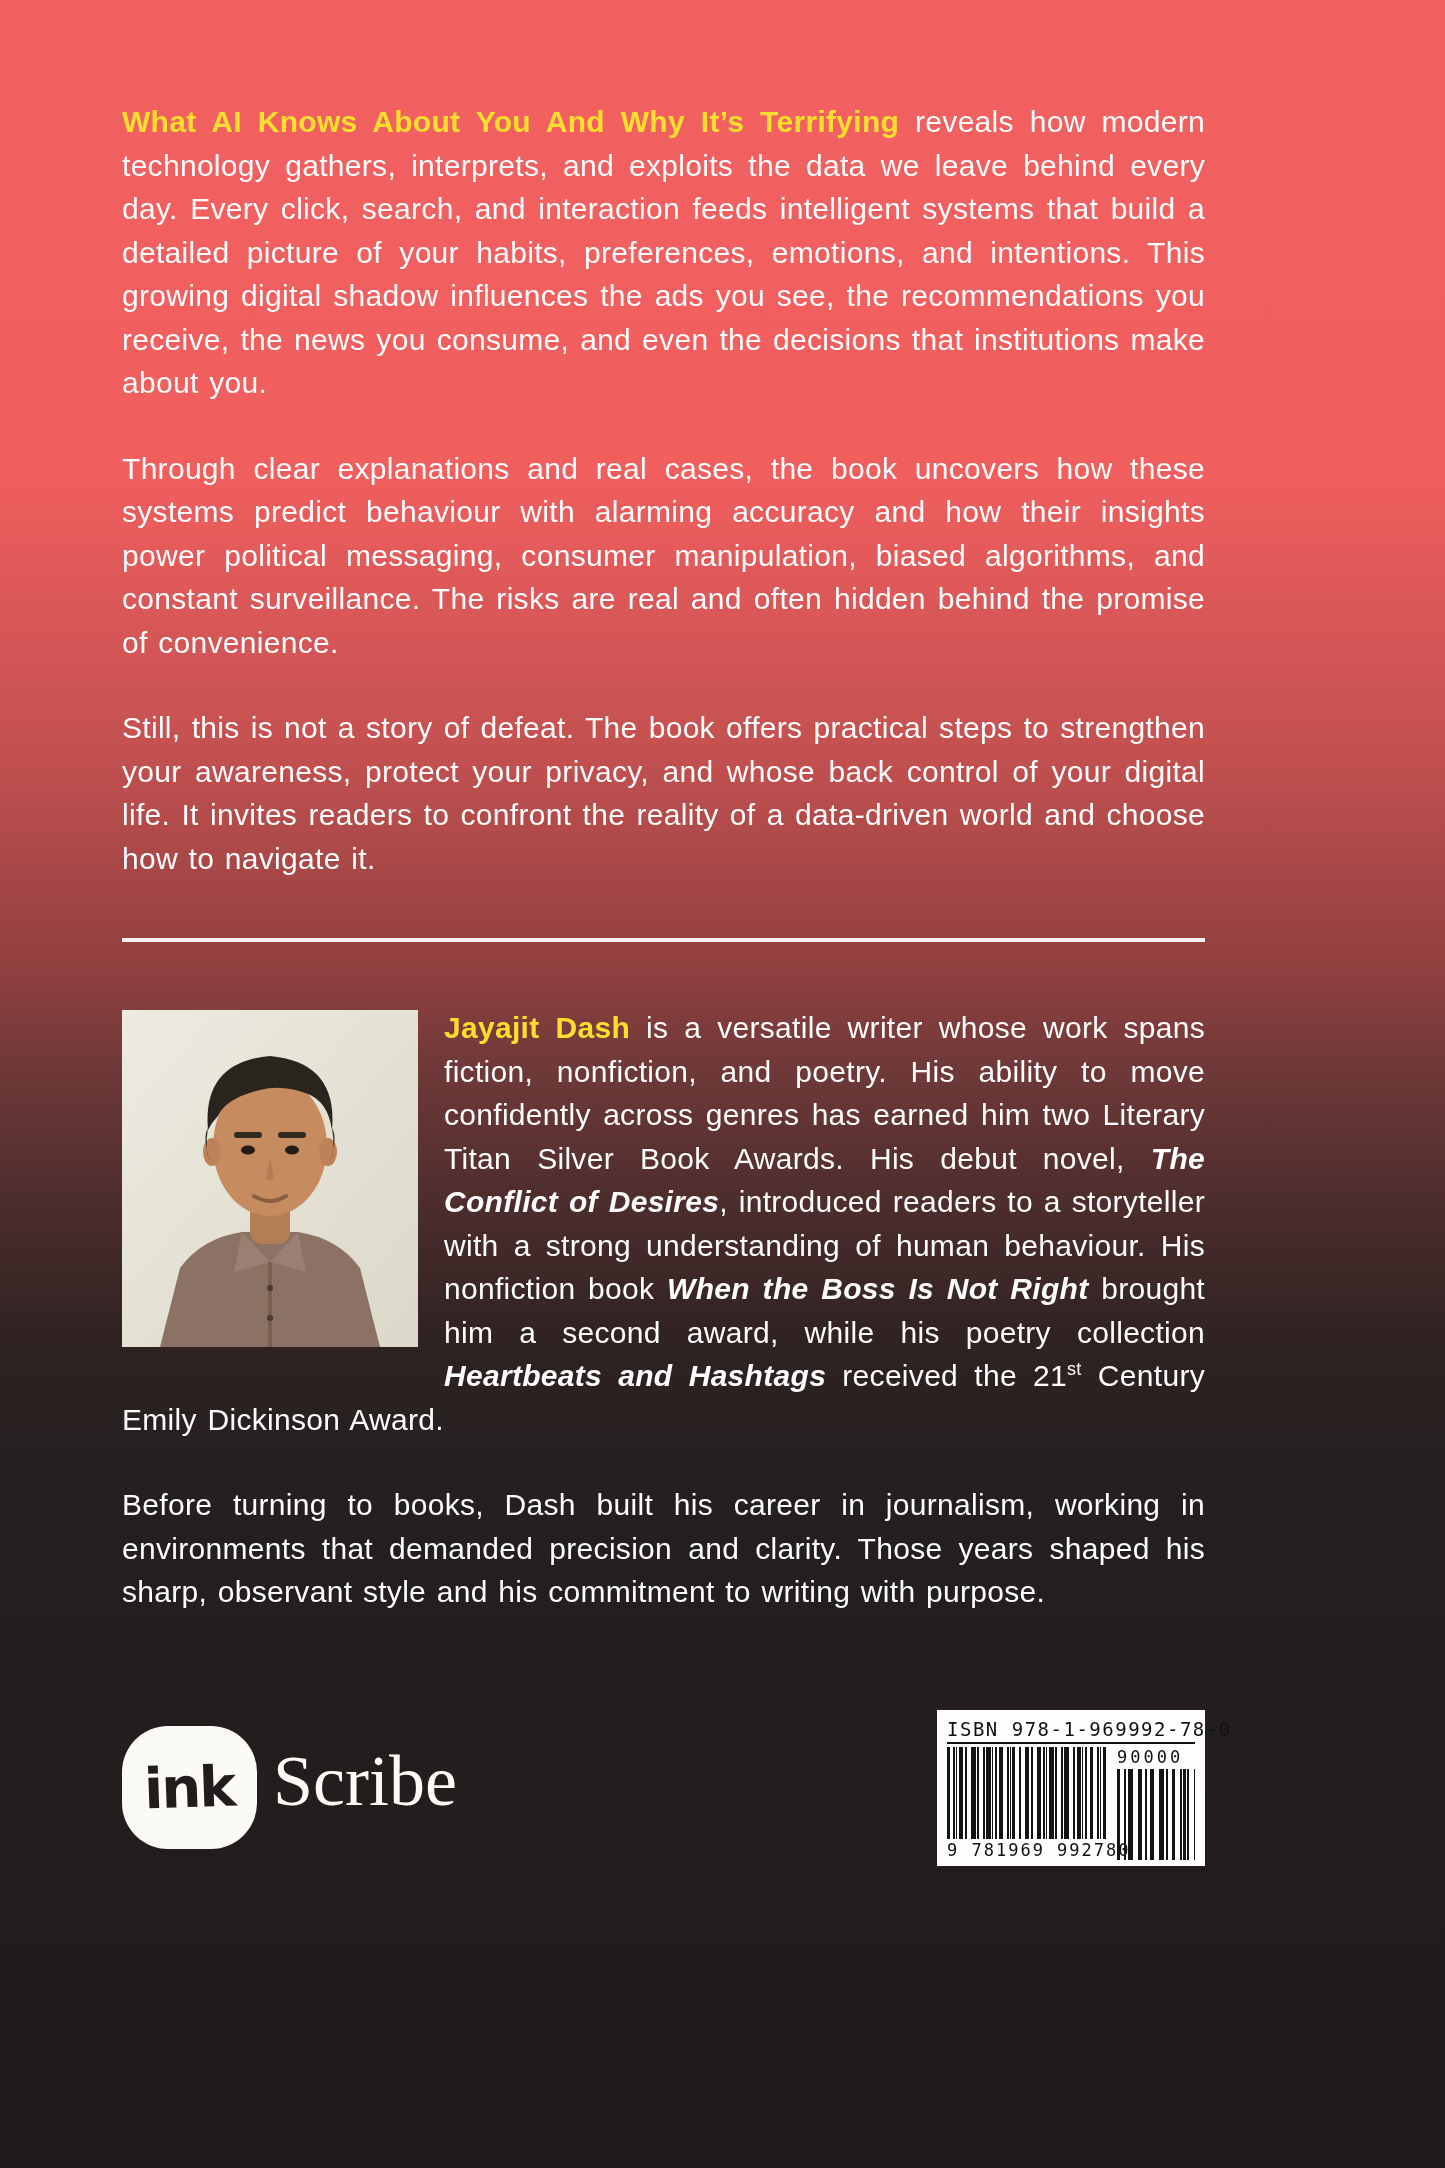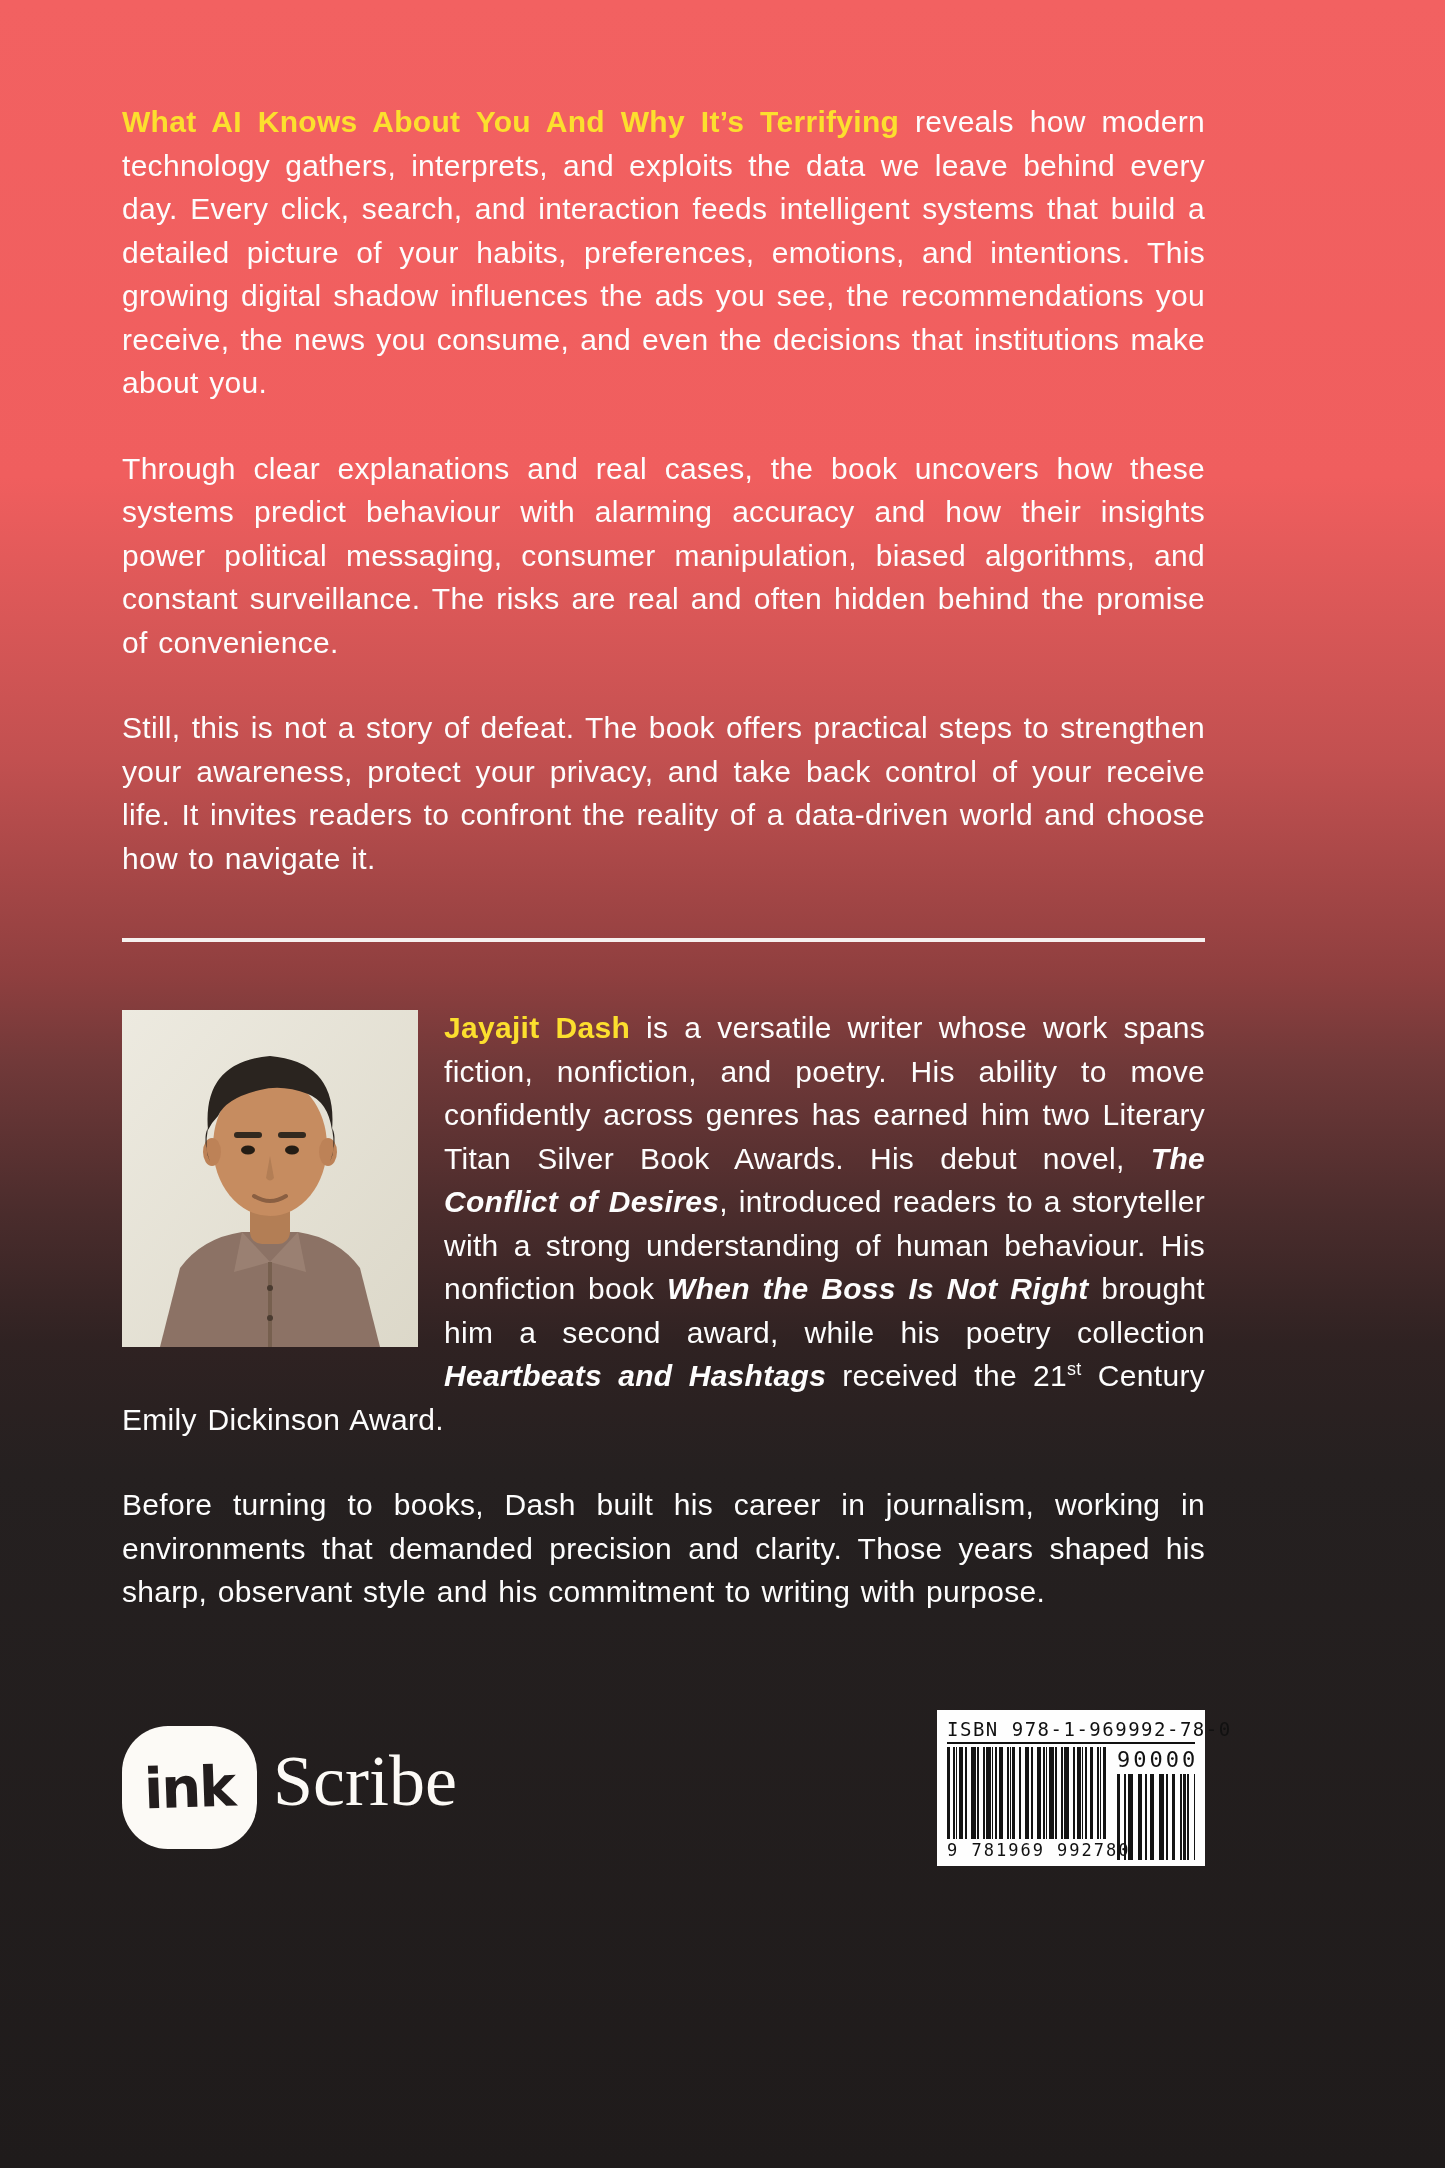--- a/index.html
+++ b/index.html
@@ -110,41 +110,41 @@
     font-family:"DejaVu Sans Mono",monospace;
     font-size:17px;
     letter-spacing:2px;
     white-space:nowrap;
     background:#FEFEFE;
     padding-top:1px;
   }
   .addon{width:78px;margin-left:8px;display:flex;flex-direction:column;}
   .addon-number{
     font-family:"DejaVu Sans Mono",monospace;
-    font-size:22px;
+    font-size:17px;
     letter-spacing:3px;
     text-align:left;
     white-space:nowrap;
   }
   .bars-addon{
     flex:1;margin-top:2px;
     background:
       repeating-linear-gradient(90deg,#141414 0 2px,transparent 2px 7px),
       repeating-linear-gradient(90deg,#141414 0 3px,transparent 3px 11px);
   }
 </style>
 </head>
 <body>
 
 <div class="page">
 
   <section>
     <p class="body-text"><span class="highlight">What AI Knows About You And Why It’s Terrifying</span><span> reveals how modern technology gathers, interprets, and exploits the data we leave behind every day. Every click, search, and interaction feeds intelligent systems that build a detailed picture of your habits, preferences, emotions, and intentions. This growing digital shadow influences the ads you see, the recommendations you receive, the news you consume, and even the decisions that institutions make about you.</span></p>
     <p class="body-text">Through clear explanations and real cases, the book uncovers how these systems predict behaviour with alarming accuracy and how their insights power political messaging, consumer manipulation, biased algorithms, and constant surveillance. The risks are real and often hidden behind the promise of convenience.</p>
-    <p class="body-text">Still, this is not a story of defeat. The book offers practical steps to strengthen your awareness, protect your privacy, and take back control of your receive life. It invites readers to confront the reality of a data-driven world and choose how to navigate it.</p>
+    <p class="body-text">Still, this is not a story of defeat. The book offers practical steps to strengthen your awareness, protect your privacy, and whose back control of your digital life. It invites readers to confront the reality of a data-driven world and choose how to navigate it.</p>
   </section>
 
   <hr class="divider">
 
   <section class="bio">
     <p class="body-text">
       <svg class="author-photo" viewBox="0 0 296 337" xmlns="http://www.w3.org/2000/svg" preserveAspectRatio="none">
         <defs>
           <linearGradient id="wall" x1="0" y1="0" x2="1" y2="1">
             <stop offset="0" stop-color="#EDEAE0"></stop>

